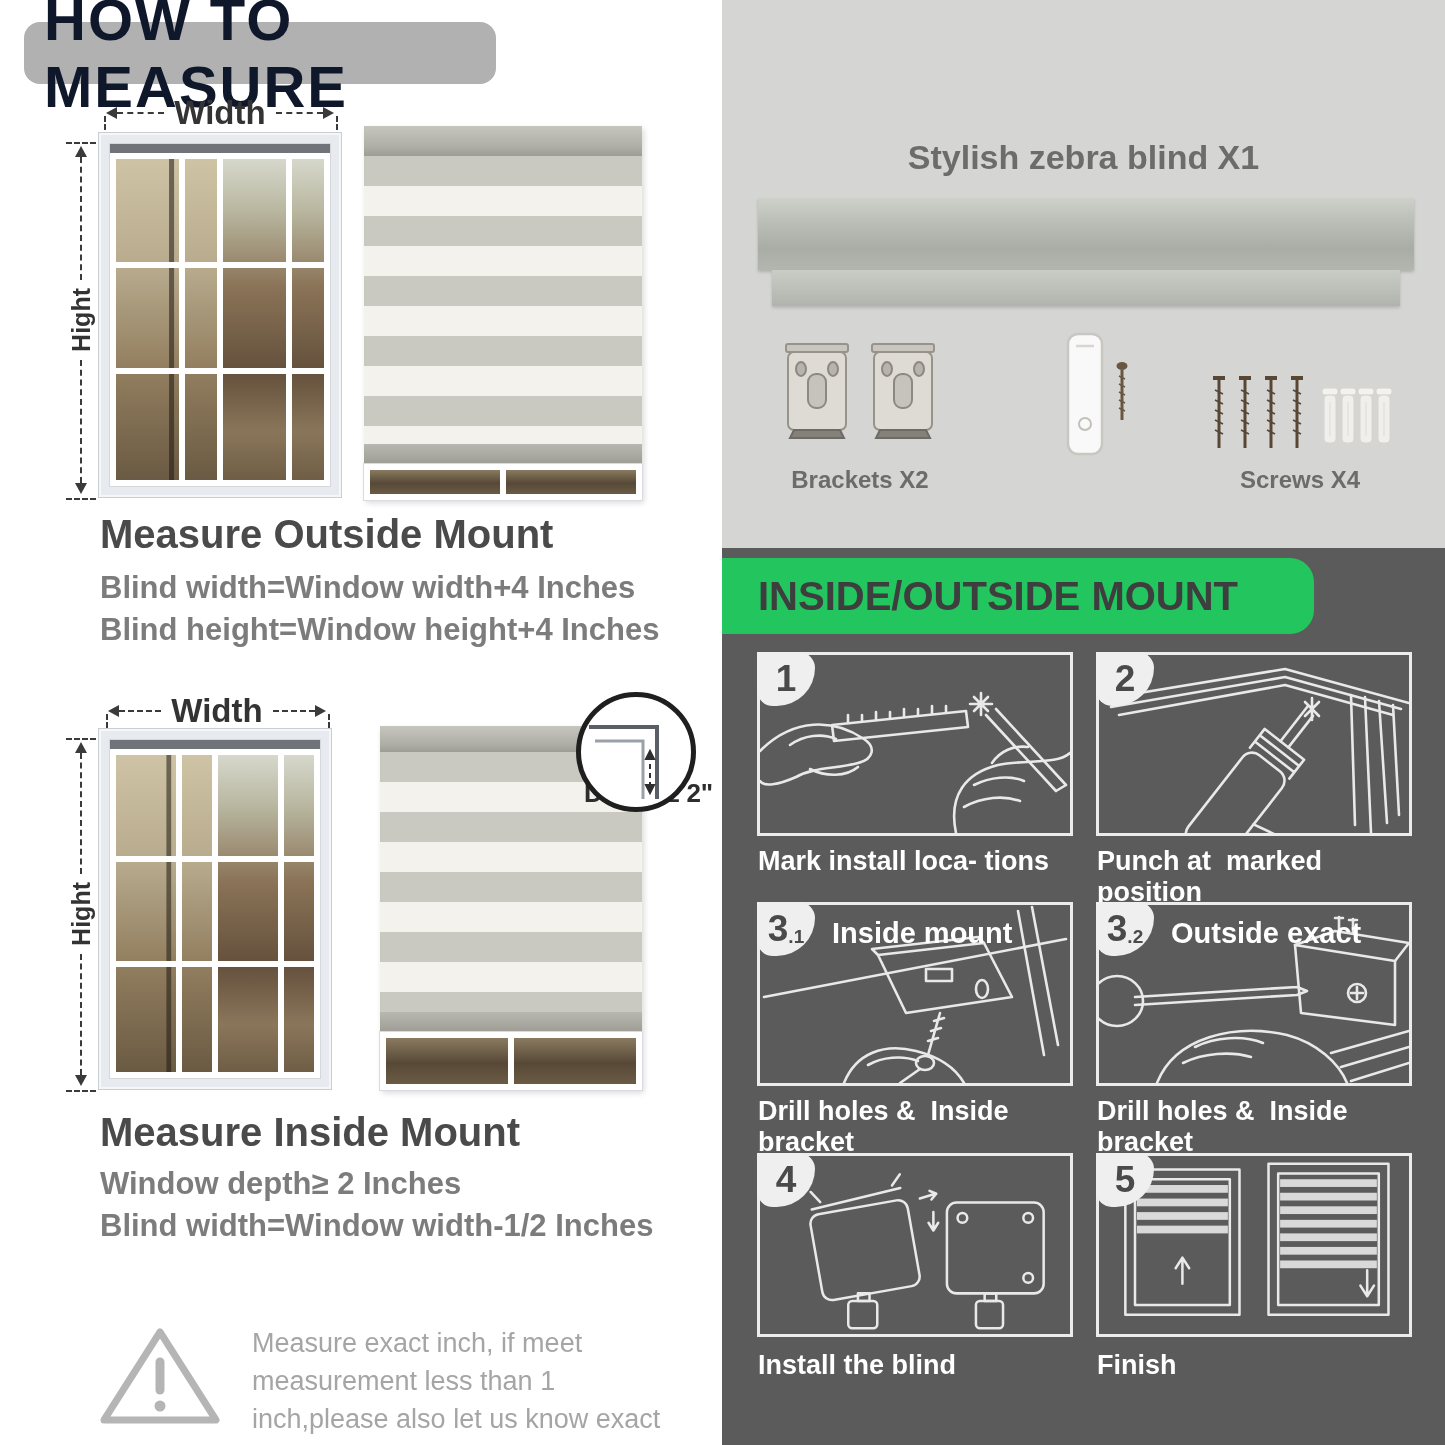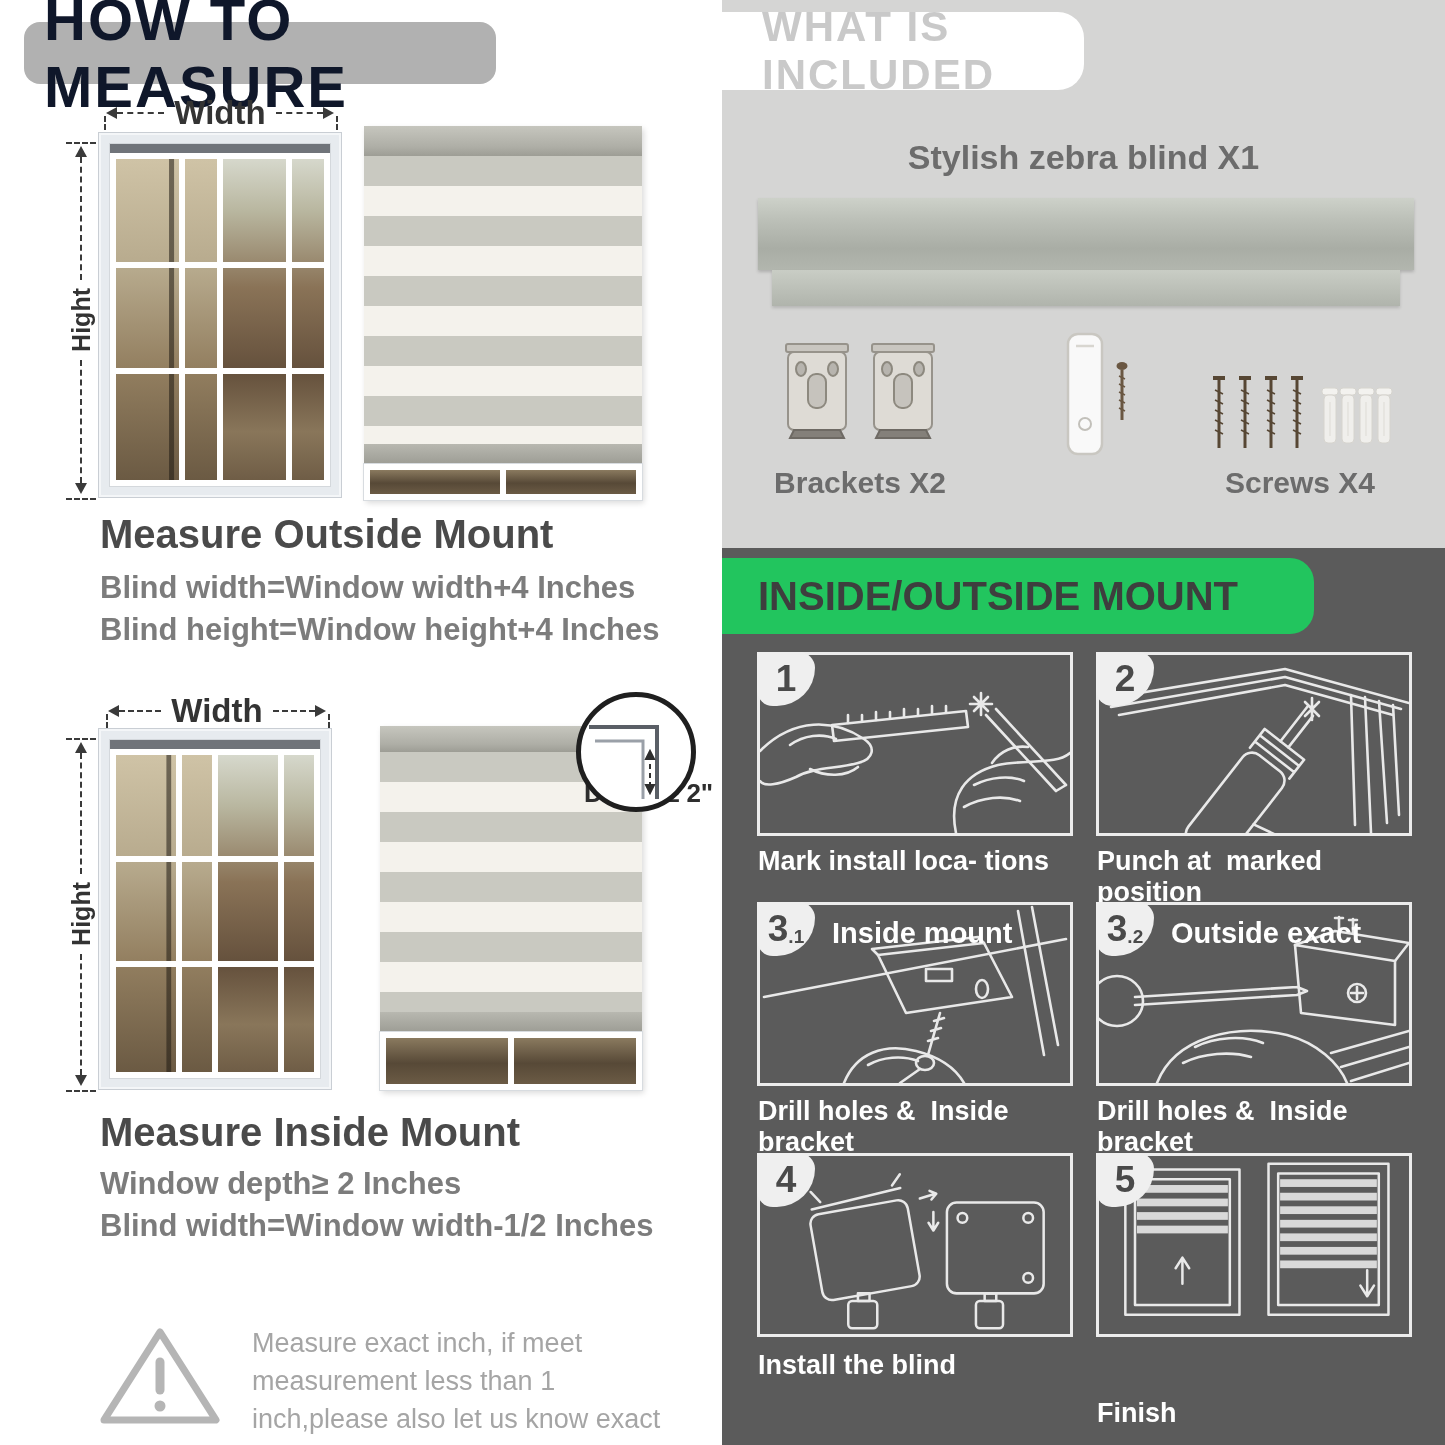--- a/index.html
+++ b/index.html
@@ -63,21 +63,21 @@
   .panel-top{left:722px;top:0;width:723px;height:548px;background:#d5d5d4;}
   .hdr-included{left:722px;top:12px;width:362px;height:78px;background:#fff;border-radius:0 26px 26px 0;
                 display:flex;align-items:center;padding-left:40px;box-sizing:border-box;}
   .hdr-included span{color:#c9c9c9;font-size:42px;font-weight:bold;letter-spacing:2px;}
   .blind-label{left:722px;top:138px;width:723px;text-align:center;font-size:34px;font-weight:bold;color:#6c6c6c;}
   .rail-main{left:758px;top:198px;width:656px;height:72px;
              background:linear-gradient(180deg,#cdd1c9 0%,#bcc0b8 30%,#a9ada5 70%,#b2b6ae 100%);
              box-shadow:0 2px 3px rgba(0,0,0,.18);}
   .rail-low{left:772px;top:270px;width:628px;height:36px;
             background:linear-gradient(180deg,#c9cdc5 0%,#b0b4ac 100%);box-shadow:0 2px 3px rgba(0,0,0,.15);}
-  .item-label{top:466px;text-align:center;font-size:30px;font-weight:bold;color:#6c6c6c;}
+  .item-label{top:466px;text-align:center;font-size:24px;font-weight:bold;color:#6c6c6c;}
 
   .panel-bot{left:722px;top:548px;width:723px;height:897px;background:#5b5b5b;}
   .hdr-mount{left:722px;top:558px;width:592px;height:76px;background:#22c55e;border-radius:0 24px 24px 0;
              display:flex;align-items:center;padding-left:36px;box-sizing:border-box;}
   .hdr-mount span{color:#3e3e3e;font-size:40px;font-weight:bold;}
 
   .step-box{width:316px;height:184px;border:3px solid #ececec;box-sizing:border-box;position:absolute;}
   .step-box svg{position:absolute;left:0;top:0;width:100%;height:100%;}
   .badge{position:absolute;top:-3px;left:-3px;width:58px;height:54px;background:#efefef;
          border-radius:0 20px 48px 20px;display:flex;align-items:center;justify-content:center;z-index:3;}
@@ -215,23 +215,20 @@
 
   <svg class="abs" style="left:92px;top:1322px;" width="136" height="110" viewBox="0 0 136 110">
     <path d="M68 10 L124 98 L12 98 Z" fill="none" stroke="#b5b5b5" stroke-width="7" stroke-linejoin="round"></path>
     <path d="M68 40 v28" stroke="#b5b5b5" stroke-width="9" stroke-linecap="round"></path>
     <circle cx="68" cy="84" r="5.5" fill="#b5b5b5"></circle>
   </svg>
   <div class="abs warn-text" style="left:252px;top:1324px;width:424px;">Measure exact inch, if meet measurement less than 1 inch,please also let us know exact measurement, please do not leave it</div>
 
   <div class="abs panel-top"></div>
 
-  <div class="abs hdr-included">
-    <span>WHAT IS INCLUDED</span>
-  </div>
 
   <div class="abs blind-label">Stylish zebra blind X1</div>
 
   <div class="abs rail-main"></div>
   <div class="abs rail-low"></div>
 
   <svg class="abs" style="left:780px;top:336px;" width="160" height="125" viewBox="0 0 160 125">
     <g stroke-width="2">
       <g>
         <rect x="6" y="8" width="62" height="8" rx="2" fill="#c9c6c0" stroke="#97938b"></rect>
@@ -456,15 +453,15 @@
         <rect x="182" y="80" width="100" height="8"></rect>
           <rect x="182" y="94" width="100" height="8"></rect>
         <rect x="182" y="108" width="100" height="8"></rect>
       </g>
     </svg>
     <div class="badge">
       <span class="bmain">5</span>
         <span class="bsub"></span>
     </div>
   </div>
-  <div class="abs step-cap" style="left:1097px;top:1350px;width:330px;margin-top:48px;">Finish</div>
+  <div class="abs step-cap" style="left:1097px;top:1350px;width:330px;">Finish</div>
 
 </div>
 
 </body></html>

